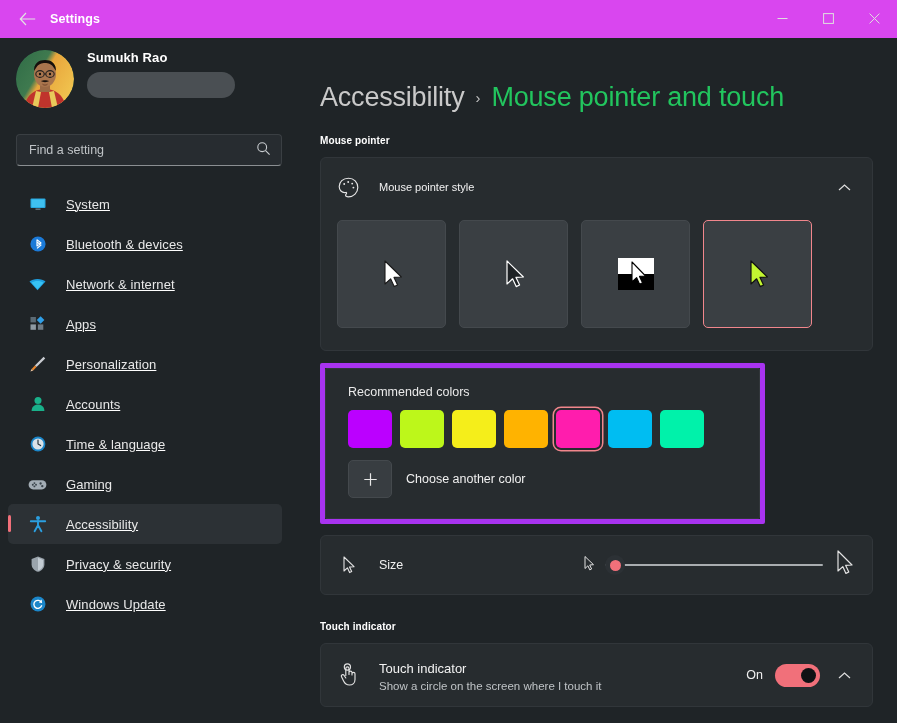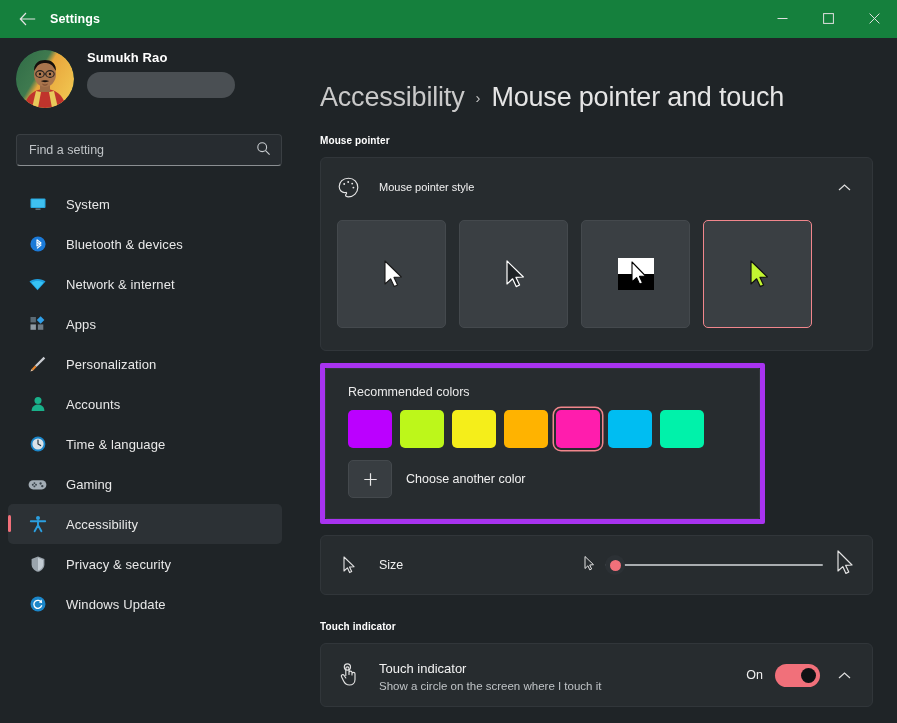--- a/index.html
+++ b/index.html
@@ -9,21 +9,21 @@
     font-family: "Liberation Sans", sans-serif;
     overflow: hidden;
     color: #ffffff;
   }
 
   
   .titlebar {
     height: 38px;
     display: flex;
     align-items: center;
-    background: #15803d;
+    background: #d946ef;
     position: relative;
   }
   .back-btn {
     width: 38px; height: 30px;
     margin-left: 8px;
     display: flex; align-items: center; justify-content: center;
     border-radius: 4px;
     cursor: pointer;
   }
   .back-btn svg { display: block; }
@@ -104,21 +104,21 @@
     flex: 1;
     background: transparent;
     border: none;
     outline: none;
     color: #e6e6e6;
     font-family: "Liberation Sans", sans-serif;
     font-size: 12.5px;
   }
   .search-input::placeholder { color: #bfc3c6; }
 
-  .navlist { margin-top: 18px; }
+  .navlist { margin-top: 18px; text-decoration: underline; }
   .navitem {
     height: 40px;
     margin: 0 16px 0 8px;
     border-radius: 5px;
     display: flex;
     align-items: center;
     position: relative;
     cursor: pointer;
     padding-left: 20px;
   }
@@ -163,21 +163,21 @@
   }
   .bc-sep {
     font-size: 15px;
     color: #c3c3c3;
     margin: 0 11px;
     position: relative;
     top: -3px;
   }
   .bc-current {
     font-size: 27px;
-    color: #e5e5e5;
+    color: #22c55e;
     font-weight: normal;
     letter-spacing: -.2px;
   }
 
   .section-title {
     font-size: 10px;
     font-weight: bold;
     color: #ffffff;
     margin-top: 22px;
     letter-spacing: .1px;

